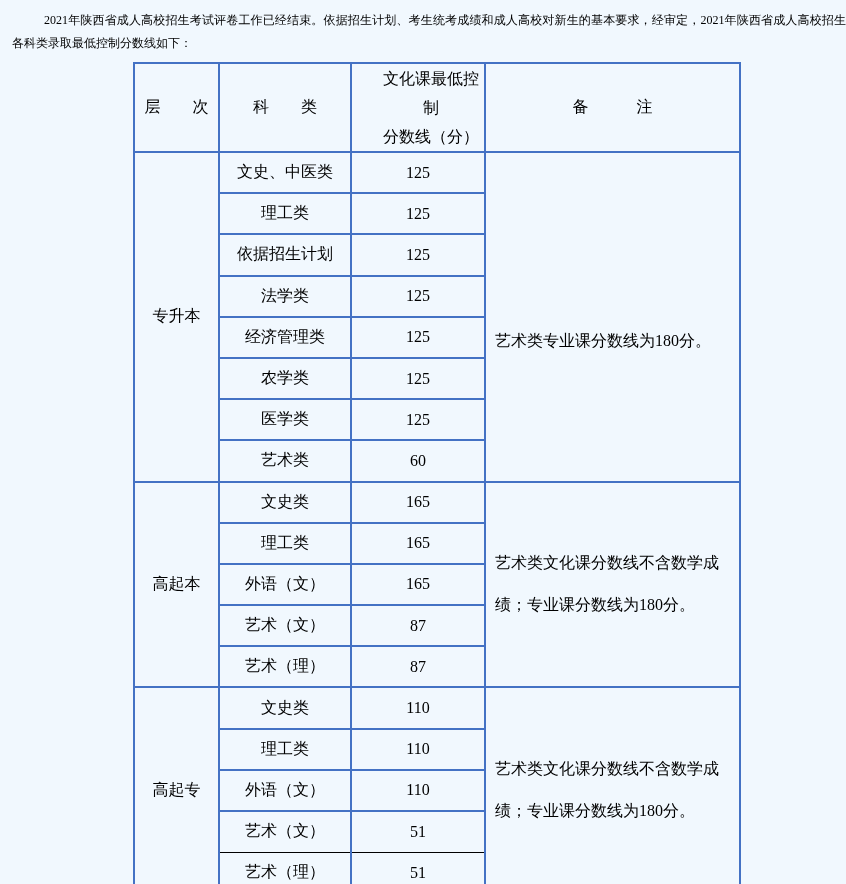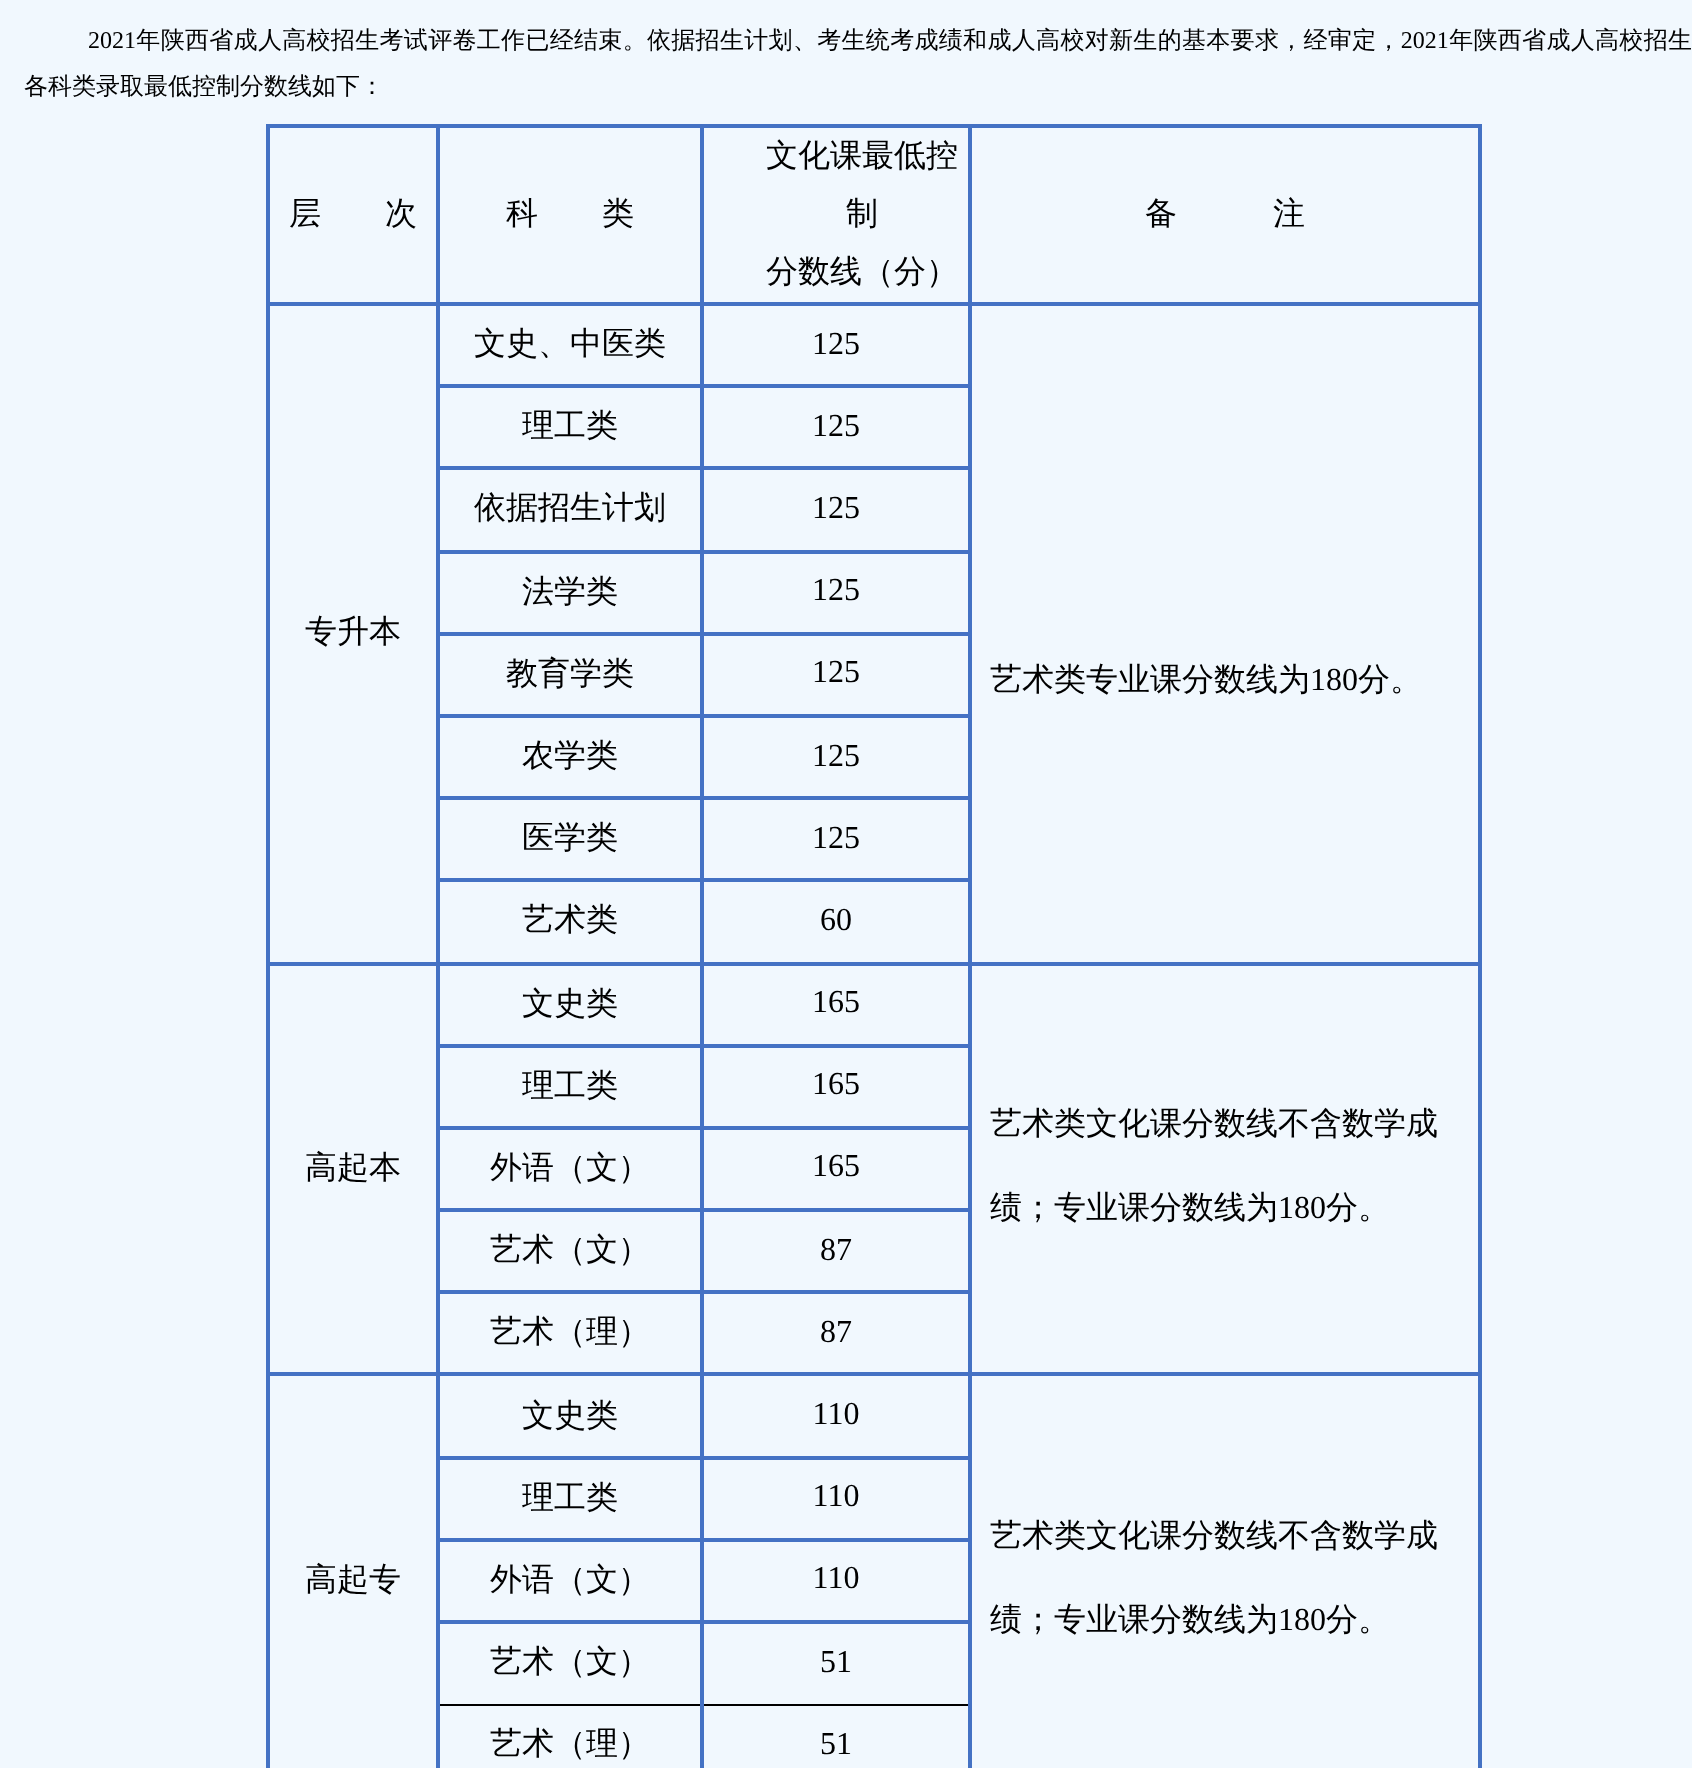--- a/index.html
+++ b/index.html
@@ -96,21 +96,21 @@
         </tr>
         <tr>
           <td class="cat">依据招生计划</td>
           <td class="score">125</td>
         </tr>
         <tr>
           <td class="cat">法学类</td>
           <td class="score">125</td>
         </tr>
         <tr>
-          <td class="cat">教育学类</td>
+          <td class="cat">经济管理类</td>
           <td class="score">125</td>
         </tr>
         <tr>
           <td class="cat">农学类</td>
           <td class="score">125</td>
         </tr>
         <tr>
           <td class="cat">医学类</td>
           <td class="score">125</td>
         </tr>

